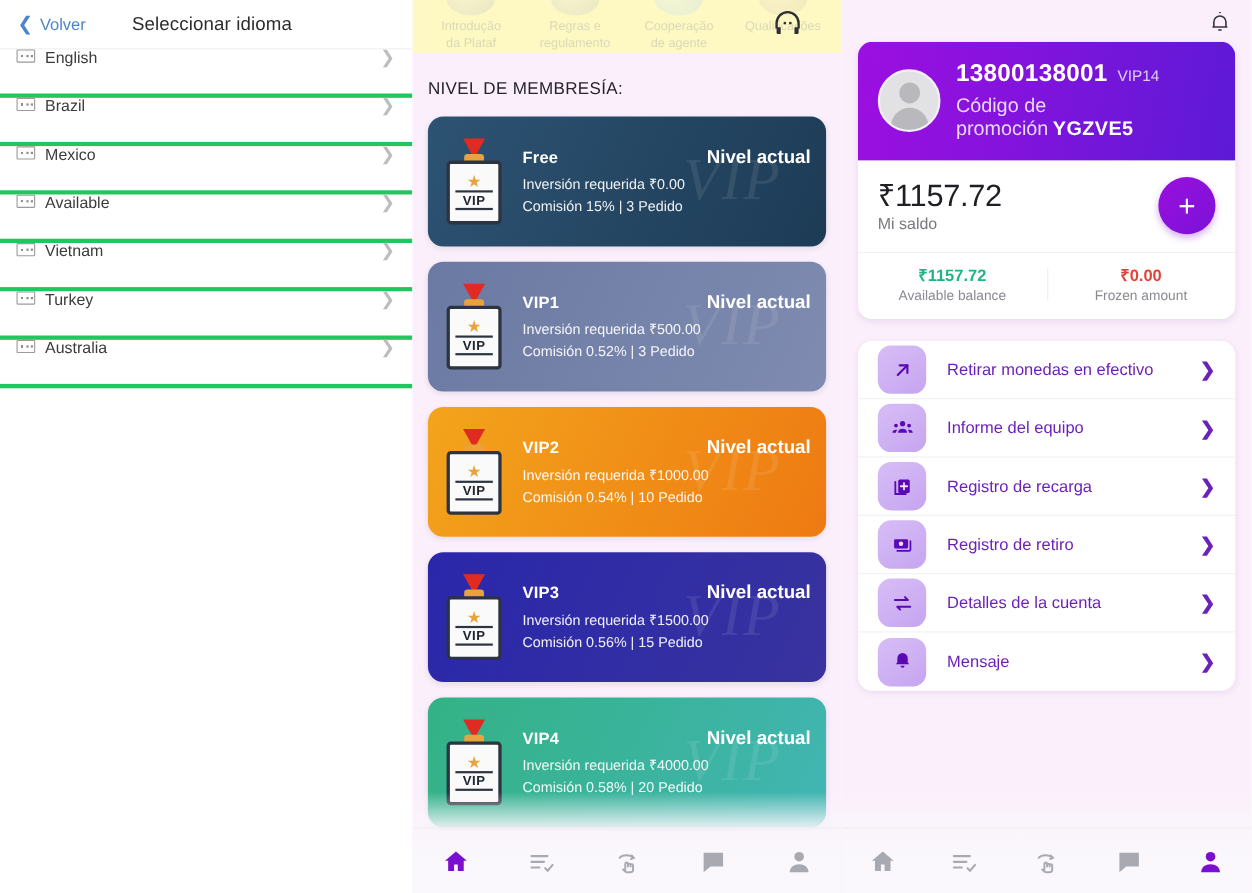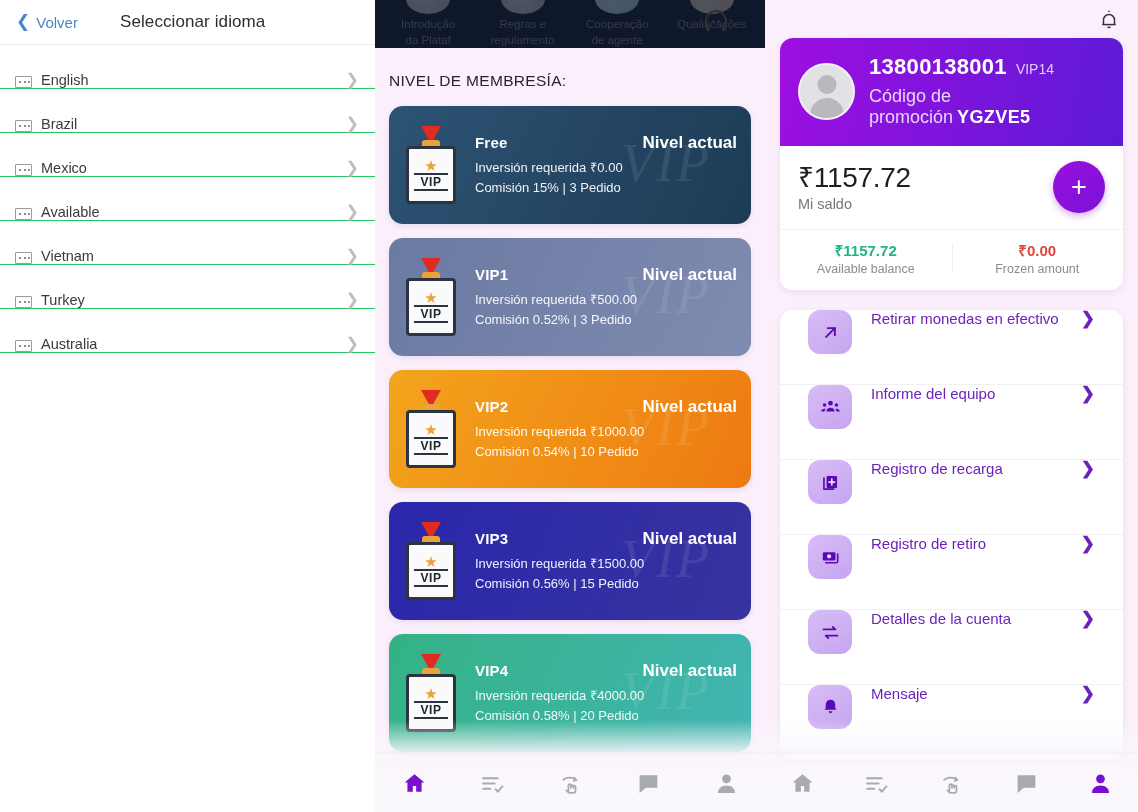--- a/index.html
+++ b/index.html
@@ -44,23 +44,23 @@
     transform: translateY(-1px);
   }
   .lang-title {
     margin-left: 42px;
     font-size: 17px;
     color: #2d2d2d;
     letter-spacing: .1px;
   }
   .lang-item {
     height: 44px;
-    display: flex; align-items: flex-end;
+    display: flex; align-items: flex-start;
     padding: 0 16px 0 15px;
-    border-bottom: 1px solid #22c55e;
+    border-bottom: 4px solid #22c55e;
     background: #fff;
     cursor: pointer;
   }
   .flag-box {
     width: 17px; height: 12px;
     border: 1px solid #9b9b9b;
     border-radius: 1px;
     background: #fdfdfd;
     margin-right: 9px;
     flex: 0 0 auto;
@@ -88,21 +88,21 @@
   .panel-mid {
     position: relative;
     width: 390px; height: 812px;
     flex: 0 0 390px;
     background: #fbeffb;
     overflow: hidden;
   }
   .mid-topstrip {
     position: relative;
     height: 48px;
-    background: #0f172a;
+    background: #fef9c3;
     overflow: hidden;
   }
   .topstrip-grid {
     display: flex;
     padding: 0 6px;
     opacity: .30;
   }
   .ts-cell {
     flex: 1 1 0;
     text-align: center;
@@ -353,23 +353,23 @@
   .stat-lab { font-size: 12.5px; color: #8a8a92; }
 
   .menu-card {
     margin: 20px 15px 0;
     background: #fff;
     border-radius: 13px;
     overflow: hidden;
     box-shadow: 0 2px 6px rgba(120,70,150,.10);
   }
   .menu-row {
-    height: 75px;
-    display: flex; 
-    padding: 0 28px;
+    height: 53px;
+    display: flex; align-items: center;
+    padding: 0 18px;
     border-bottom: 1px solid #f1f1f4;
     cursor: pointer;
   }
   .menu-row:last-child { border-bottom: none; }
   .m-icon {
     width: 44px; height: 44px;
     border-radius: 12px;
     background: linear-gradient(145deg, #d8bdf6, #c5a5f0);
     display: flex; align-items: center; justify-content: center;
     margin-right: 19px;

